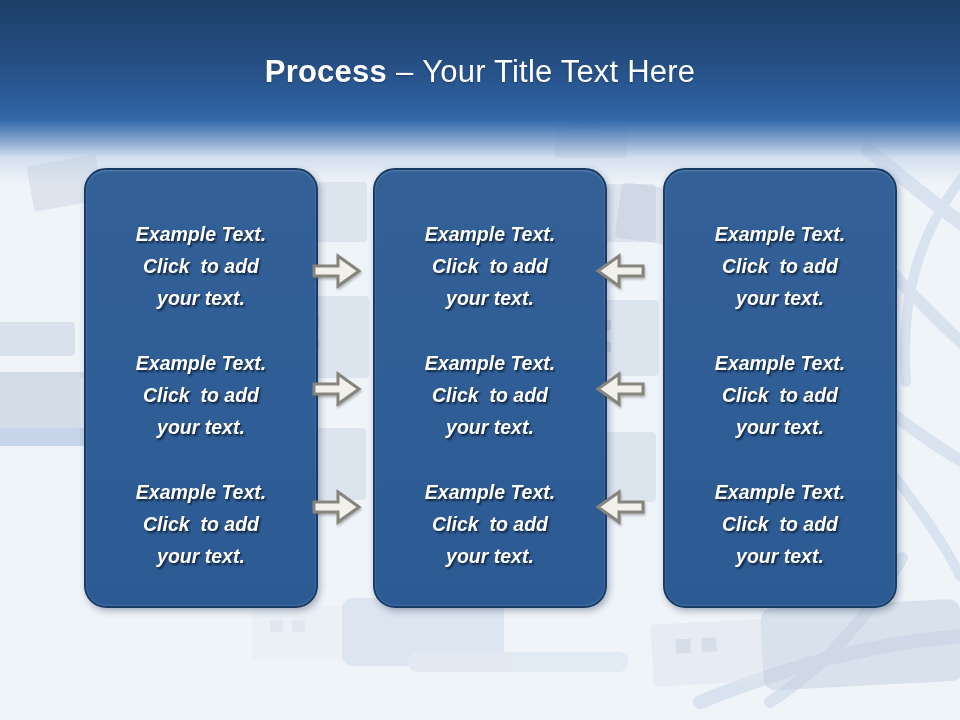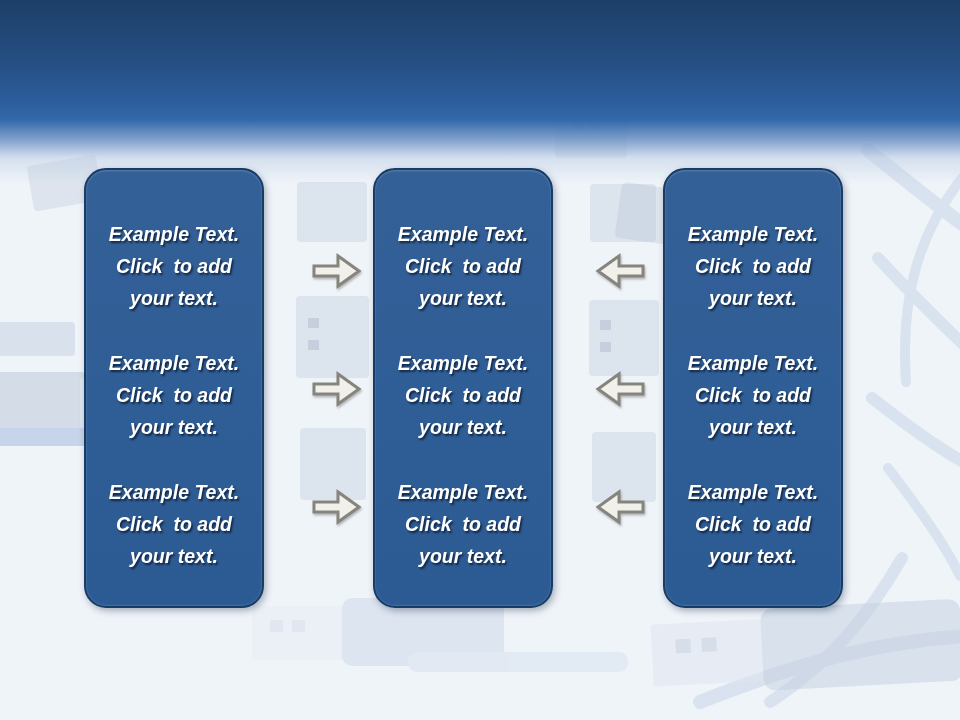--- a/index.html
+++ b/index.html
@@ -31,21 +31,21 @@
     text-align:center;color:#ffffff;
     font-size:31px;line-height:40px;letter-spacing:0.2px;
     text-shadow:0 1px 2px rgba(10,25,50,0.35);
     white-space:pre-wrap;
   }
   .title-bold{font-weight:bold;}
   .title-dash{font-weight:400;margin:0 9px;}
   .title-rest{font-weight:400;}
 
   .process-box{
-    position:absolute;top:168px;width:180px;height:440px;z-index:2;
+    position:absolute;top:168px;width:234px;height:440px;z-index:2;
     box-sizing:border-box;
     background:linear-gradient(180deg,#336097 0%,#2f5d95 55%,#2c5a92 100%);
     border:2.5px solid #173c66;
     border-radius:22px;
     box-shadow:2px 3px 7px rgba(20,40,70,0.35),
                inset 0 1px 2px rgba(255,255,255,0.22),
                inset 0 -1px 2px rgba(255,255,255,0.12);
     display:flex;flex-direction:column;
     padding:48px 6px 0 6px;
   }
@@ -139,20 +139,21 @@
       <rect x="676" y="634" width="15" height="14" fill="#9fb0c8"></rect>
       <rect x="702" y="634" width="15" height="14" fill="#9fb0c8"></rect>
       <rect x="762" y="608" width="200" height="82" rx="12" fill="#a8b8d2"></rect>
     </g>
 
     <rect x="0" y="130" width="960" height="590" fill="#f1f5fa" opacity="0.35"></rect>
   </svg>
 
   <div class="header-gradient"></div>
 
+  <div class="slide-title"><span class="title-bold">Process</span><span class="title-dash">–</span><span class="title-rest">Your Title Text Here</span></div>
 
   <div class="process-box box-1">
     <div class="text-block">
       <span class="text-line">Example Text.</span>
       <span class="text-line">Click  to add</span>
       <span class="text-line">your text.</span>
     </div>
     <div class="text-block">
       <span class="text-line">Example Text.</span>
       <span class="text-line">Click  to add</span>

